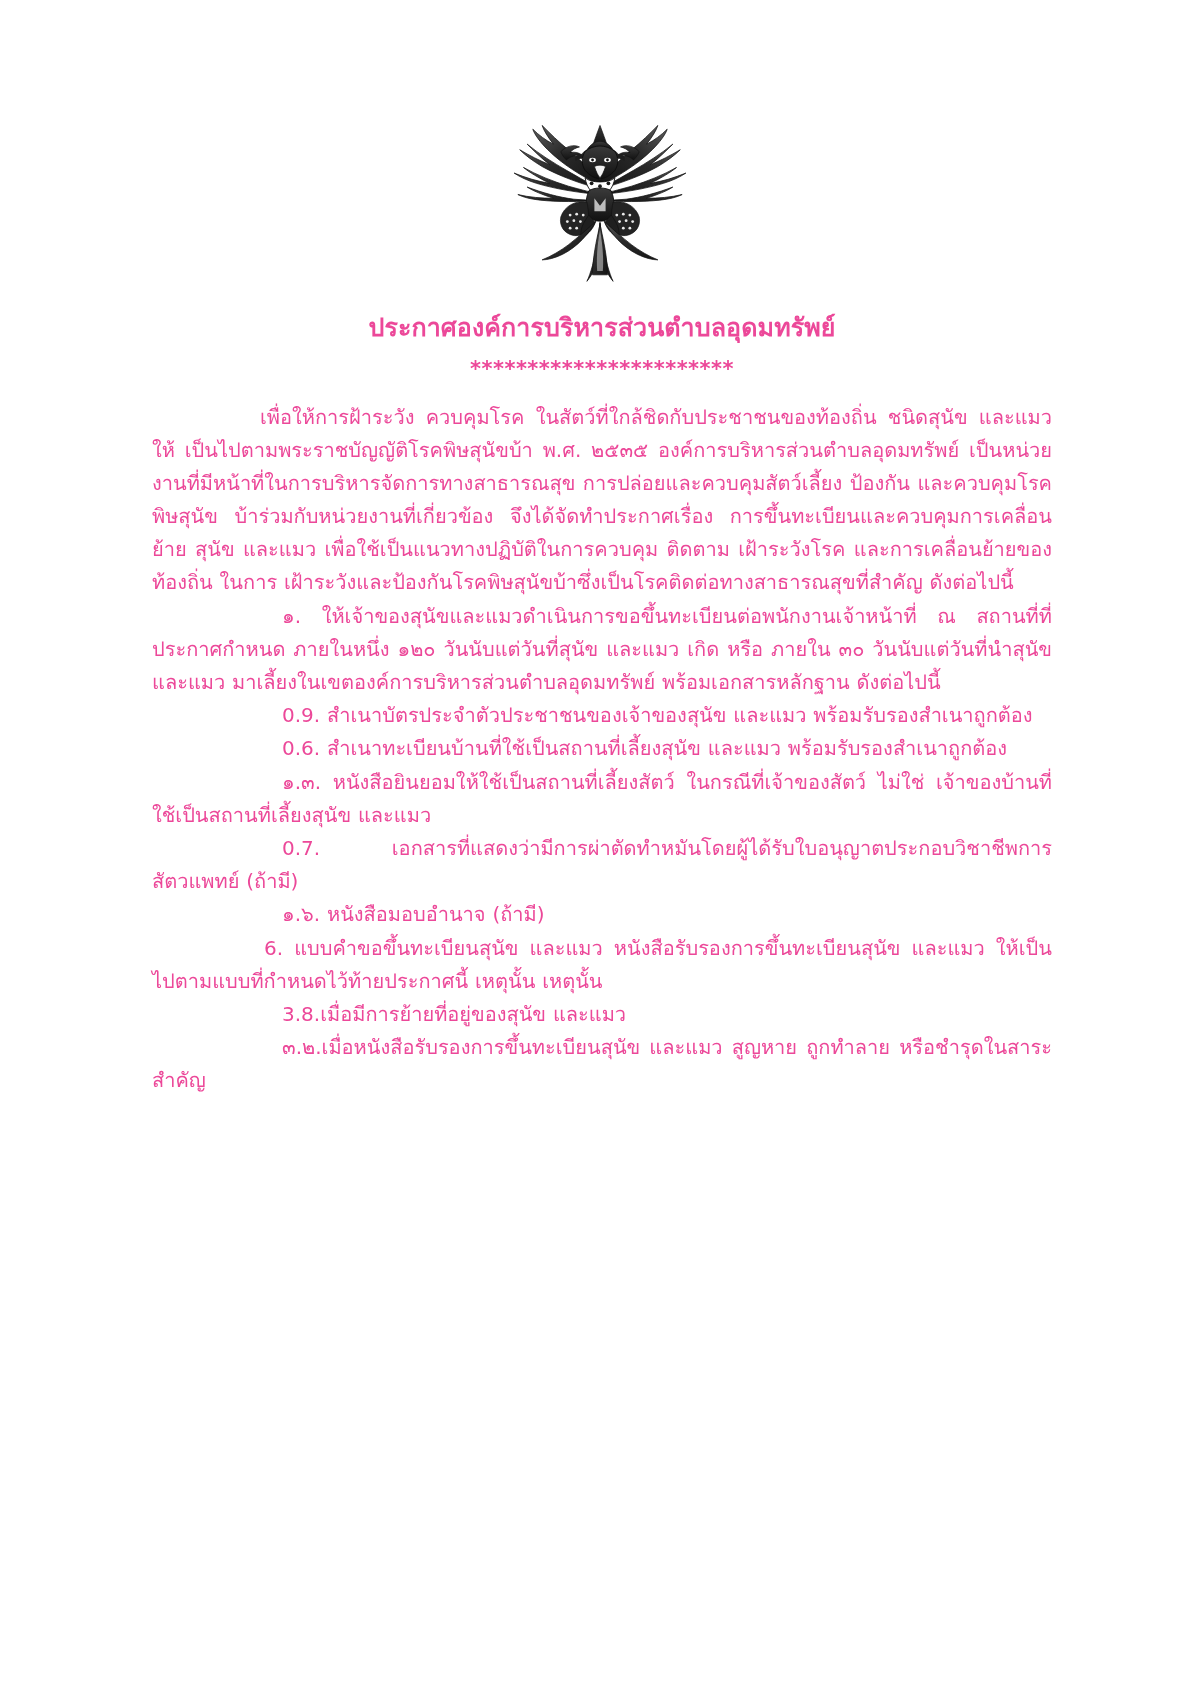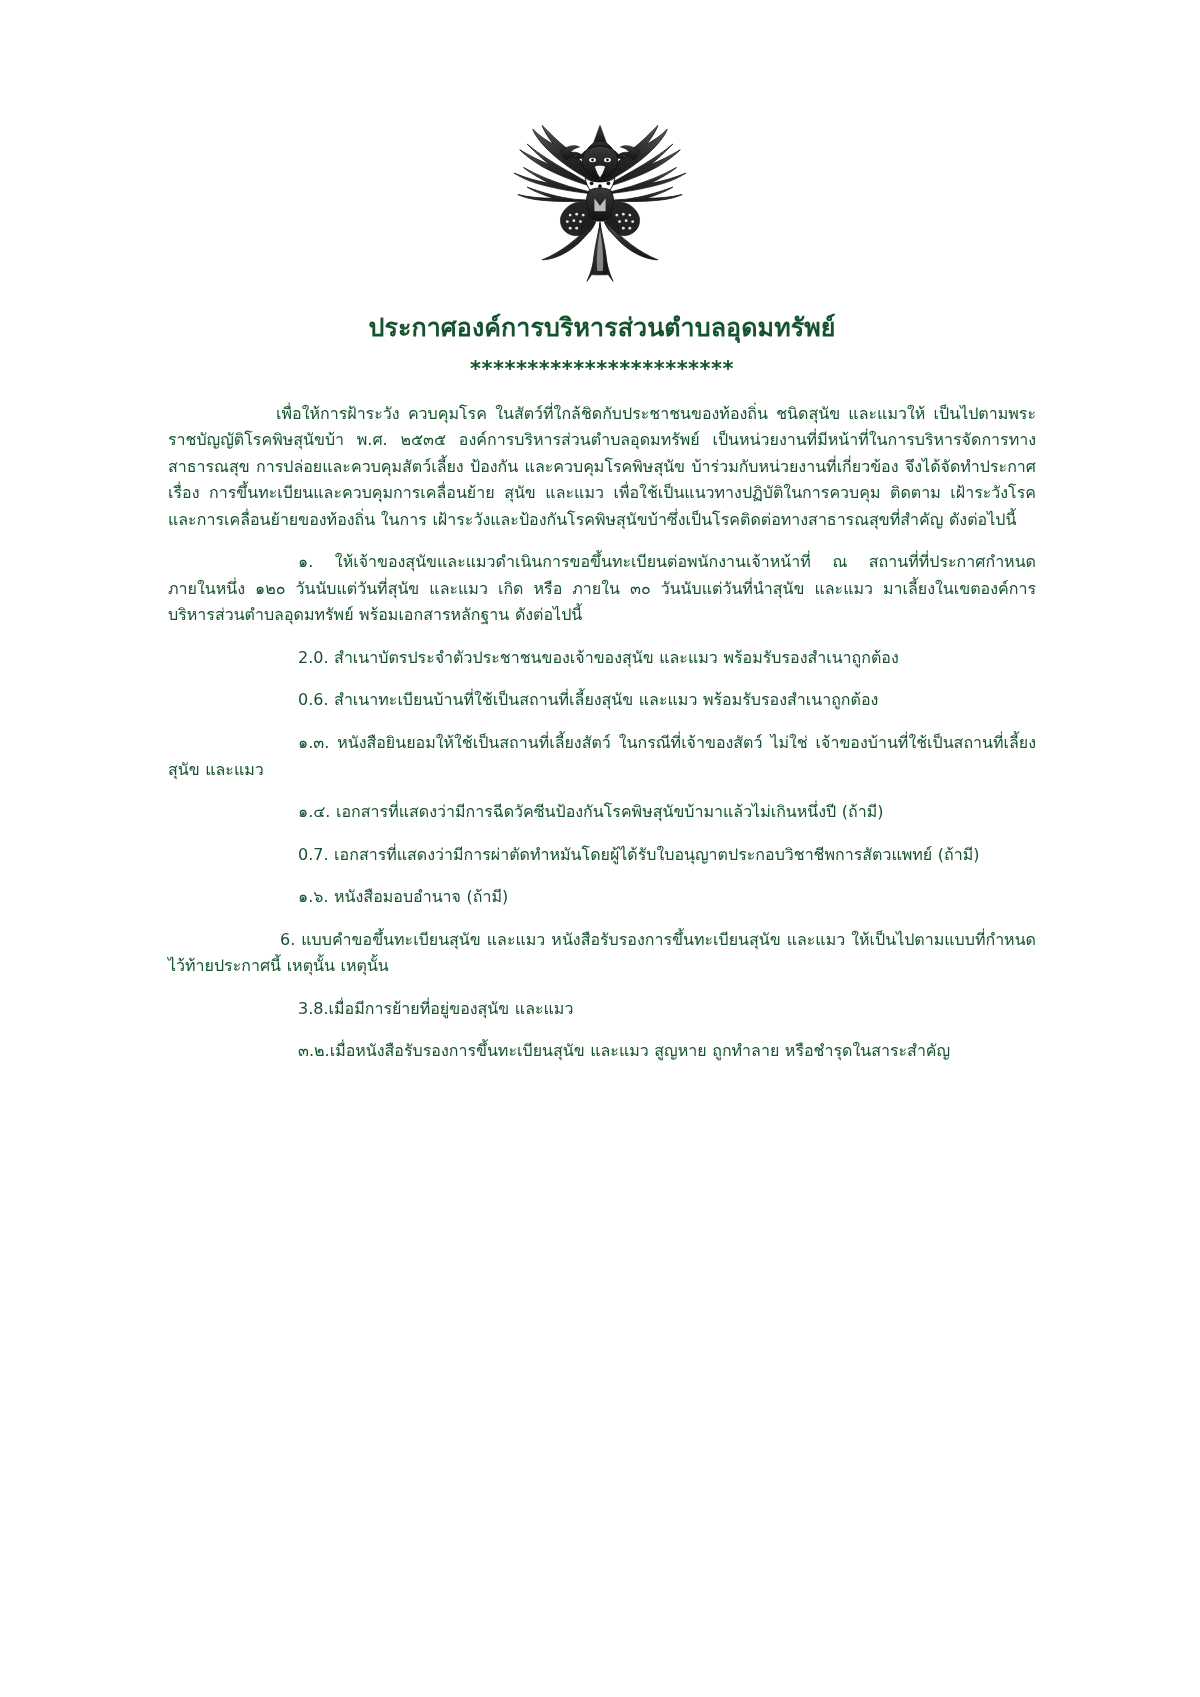--- a/index.html
+++ b/index.html
@@ -10,21 +10,21 @@
   }
 
   .page {
     position: relative;
     width: 1200px;
     height: 1697px;
     margin: 0 auto;
     background: #ffffff;
     overflow: hidden;
     font-family: "DejaVu Sans", "Liberation Sans", sans-serif;
-    color: #14532d;
+    color: #ec4899;
     text-decoration: underline;
   }
 
   
   .emblem-wrap {
     position: absolute;
     top: 118px;
     left: 0;
     right: 0;
     display: flex;
@@ -60,22 +60,22 @@
   .stars {
     text-align: center;
     font-size: 21px;
     font-weight: bold;
     letter-spacing: 0.5px;
     margin: 11px 0 20px 0;
     font-family: "DejaVu Sans", "Liberation Sans", sans-serif;
   }
 
   p.para {
-    margin: 16px;
-    font-size: 16px;
+    margin: 0;
+    font-size: 20px;
     line-height: 1.66;
     text-align: justify;
     text-justify: inter-word;
     word-spacing: 0.5px;
   }
 
   p.para.last-line-left {
     text-align-last: left;
   }
 
@@ -225,27 +225,26 @@
     <div class="title-block">
       <div class="title-line">ประกาศองค์การบริหารส่วนตำบลอุดมทรัพย์</div>
     </div>
 
     <div class="stars">***********************</div>
 
     <p class="para indent-lg last-line-left">เพื่อให้การฝ้าระวัง ควบคุมโรค ในสัตว์ที่ใกล้ชิดกับประชาชนของท้องถิ่น ชนิดสุนัข และแมวให้ เป็นไปตามพระราชบัญญัติโรคพิษสุนัขบ้า พ.ศ. ๒๕๓๕ องค์การบริหารส่วนตำบลอุดมทรัพย์ เป็นหน่วยงานที่มีหน้าที่ในการบริหารจัดการทางสาธารณสุข การปล่อยและควบคุมสัตว์เลี้ยง ป้องกัน และควบคุมโรคพิษสุนัข บ้าร่วมกับหน่วยงานที่เกี่ยวข้อง จึงได้จัดทำประกาศเรื่อง การขึ้นทะเบียนและควบคุมการเคลื่อนย้าย สุนัข และแมว เพื่อใช้เป็นแนวทางปฏิบัติในการควบคุม ติดตาม เฝ้าระวังโรค และการเคลื่อนย้ายของท้องถิ่น ในการ เฝ้าระวังและป้องกันโรคพิษสุนัขบ้าซึ่งเป็นโรคติดต่อทางสาธารณสุขที่สำคัญ ดังต่อไปนี้</p>
 
     <p class="para indent-md last-line-left gap-block">๑. ให้เจ้าของสุนัขและแมวดำเนินการขอขึ้นทะเบียนต่อพนักงานเจ้าหน้าที่ ณ สถานที่ที่ประกาศกำหนด ภายในหนึ่ง ๑๒๐ วันนับแต่วันที่สุนัข และแมว เกิด หรือ ภายใน ๓๐ วันนับแต่วันที่นำสุนัข และแมว มาเลี้ยงในเขตองค์การบริหารส่วนตำบลอุดมทรัพย์ พร้อมเอกสารหลักฐาน ดังต่อไปนี้</p>
 
-    <p class="para indent-md nowrapish gap-item">2.0. สำเนาบัตรประจำตัวประชาชนของเจ้าของสุนัข และแมว พร้อมรับรองสำเนาถูกต้อง</p>
+    <p class="para indent-md nowrapish gap-item">0.9. สำเนาบัตรประจำตัวประชาชนของเจ้าของสุนัข และแมว พร้อมรับรองสำเนาถูกต้อง</p>
 
     <p class="para indent-md nowrapish gap-item">0.6. สำเนาทะเบียนบ้านที่ใช้เป็นสถานที่เลี้ยงสุนัข และแมว พร้อมรับรองสำเนาถูกต้อง</p>
 
     <p class="para indent-md last-line-left gap-item">๑.๓. หนังสือยินยอมให้ใช้เป็นสถานที่เลี้ยงสัตว์ ในกรณีที่เจ้าของสัตว์ ไม่ใช่ เจ้าของบ้านที่ใช้เป็นสถานที่เลี้ยงสุนัข และแมว</p>
 
-    <p class="para indent-md nowrapish gap-item">๑.๔. เอกสารที่แสดงว่ามีการฉีดวัคซีนป้องกันโรคพิษสุนัขบ้ามาแล้วไม่เกินหนึ่งปี (ถ้ามี)</p>
 
     <p class="para indent-md last-line-left gap-item">0.7. เอกสารที่แสดงว่ามีการผ่าตัดทำหมันโดยผู้ได้รับใบอนุญาตประกอบวิชาชีพการสัตวแพทย์ (ถ้ามี)</p>
 
     <p class="para indent-md nowrapish gap-item">๑.๖. หนังสือมอบอำนาจ (ถ้ามี)</p>
 
     <p class="para indent-sm last-line-left gap-item">6. แบบคำขอขึ้นทะเบียนสุนัข และแมว หนังสือรับรองการขึ้นทะเบียนสุนัข และแมว ให้เป็นไปตามแบบที่กำหนดไว้ท้ายประกาศนี้ เหตุนั้น เหตุนั้น</p>
 
 
     <p class="para indent-md nowrapish gap-item">3.8.เมื่อมีการย้ายที่อยู่ของสุนัข และแมว</p>
 

